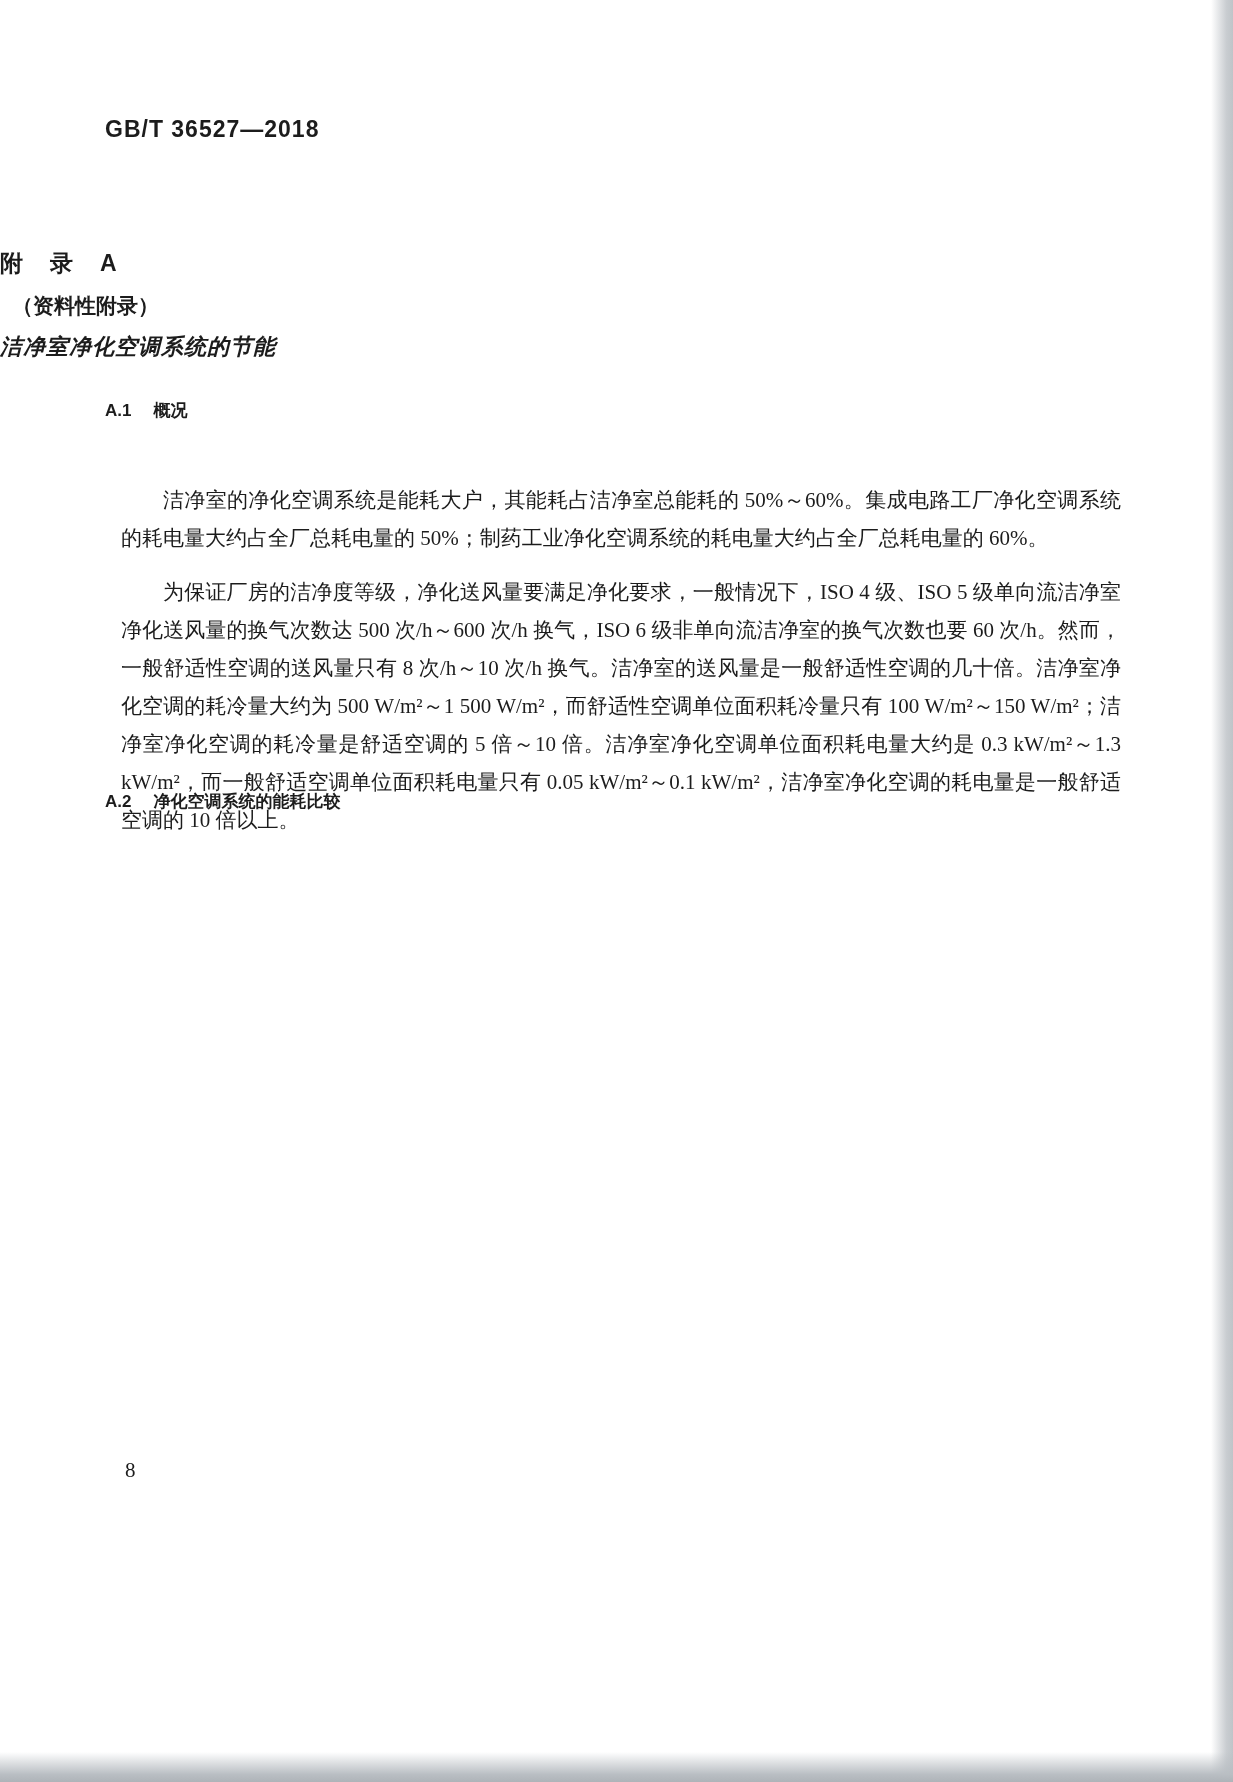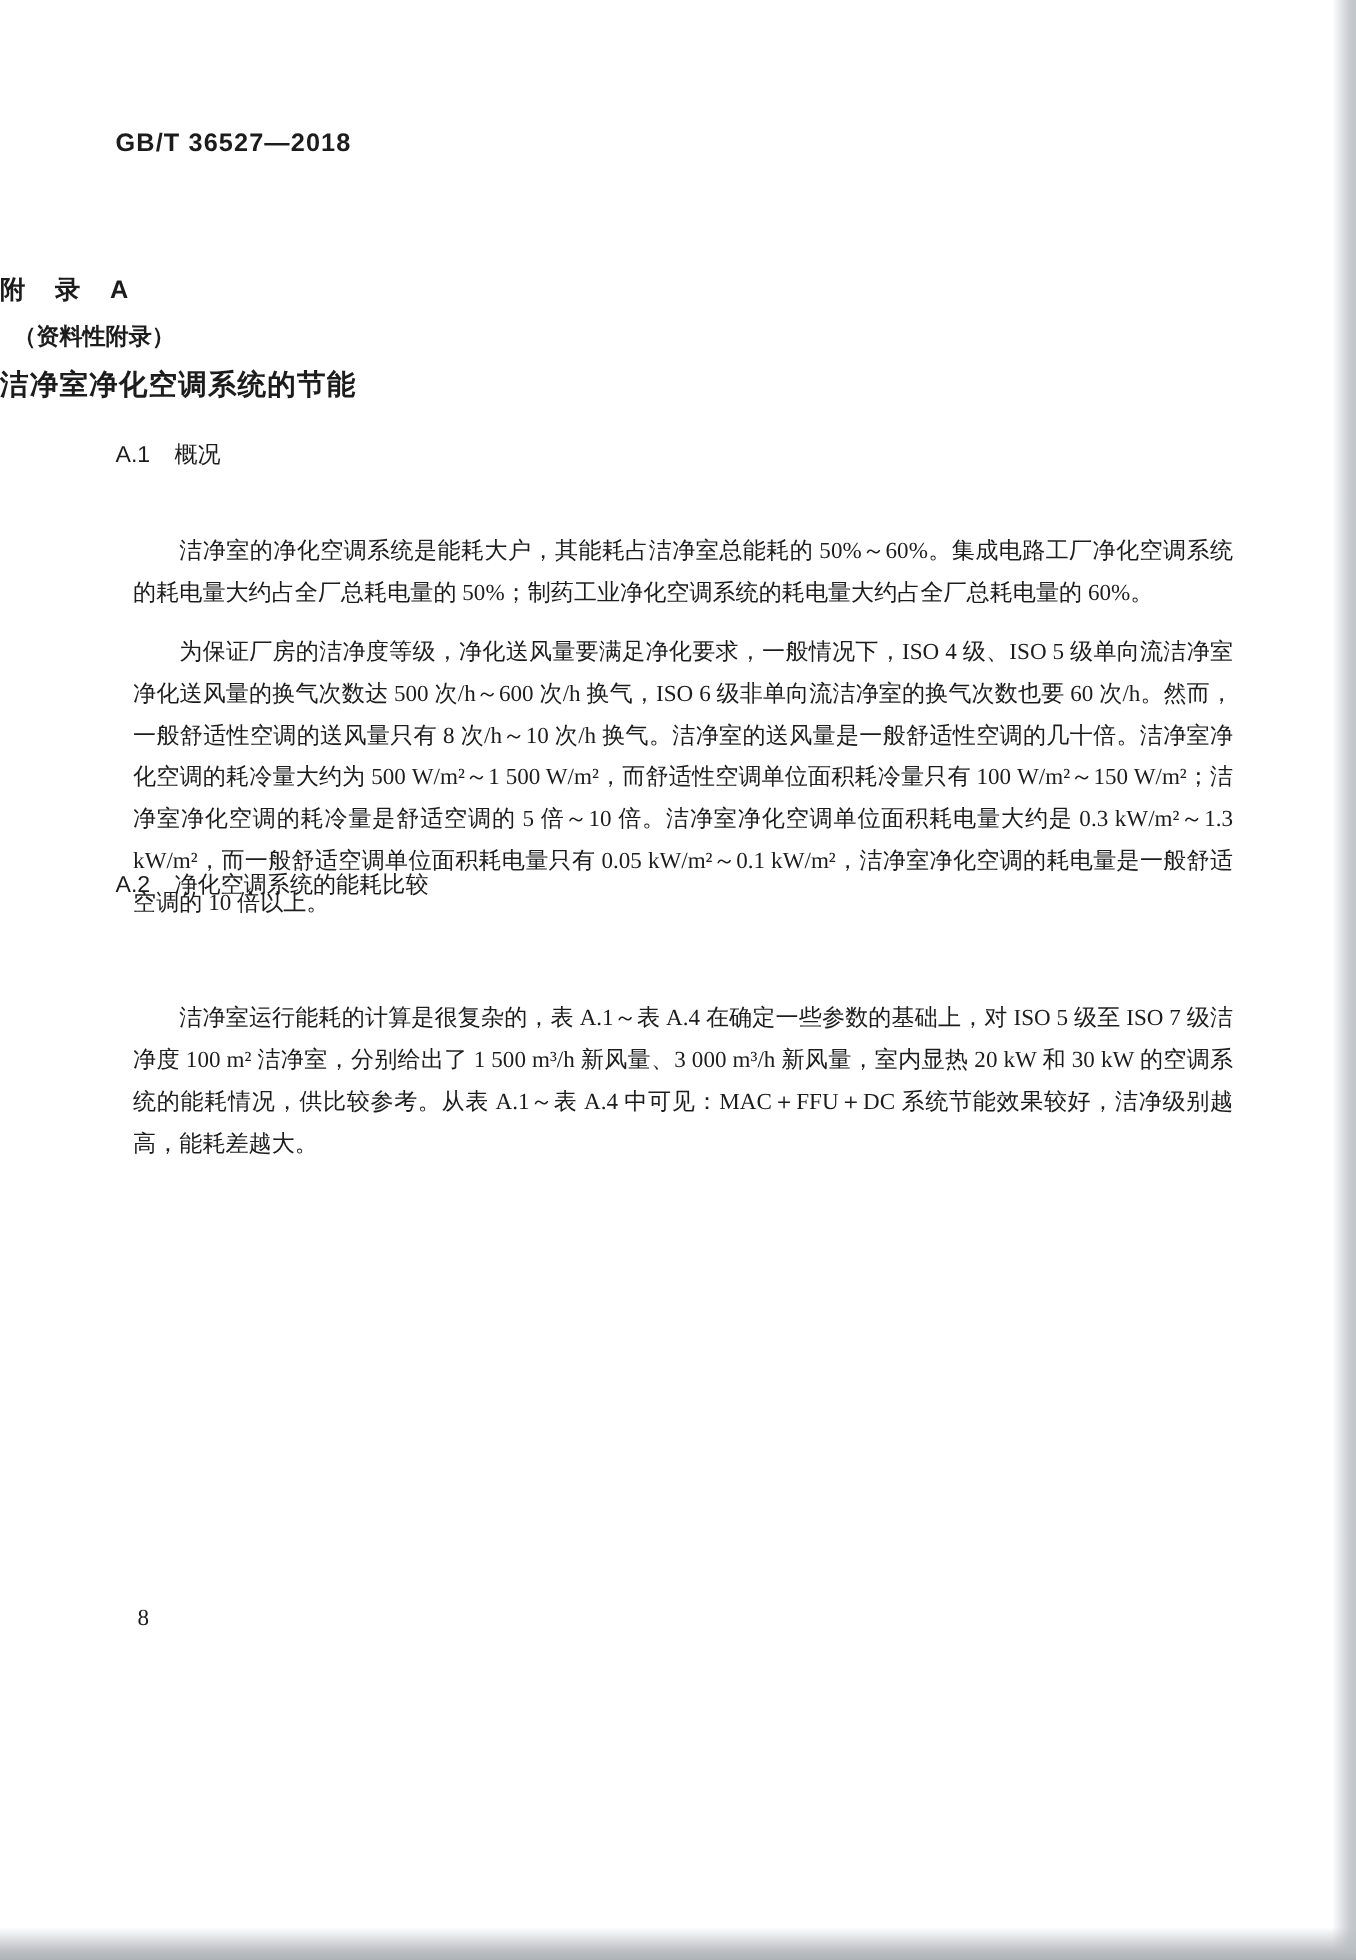--- a/index.html
+++ b/index.html
@@ -41,28 +41,28 @@
   .title-block {
     position: absolute;
     left: 0; top: 248px;
     width: 100%;
     text-align: left;
     font-family: "Liberation Sans", "DejaVu Sans", sans-serif;
     font-weight: bold;
   }
   .title-line1 { font-size: 23px; letter-spacing: 2px; }
   .title-line2 { font-size: 21px; margin-top: 13px; margin-left: 12px; }
-  .title-line3 { font-size: 26px; margin-top: 12px; letter-spacing: 1px; }
+  .title-line3 { font-size: 22px; margin-top: 12px; letter-spacing: 1px; font-style: italic; }
 
   .section-heading {
     position: absolute;
     left: 105px;
     font-family: "Liberation Sans", "DejaVu Sans", sans-serif;
-    font-weight: normal;
-    font-size: 21px;
+    font-weight: bold;
+    font-size: 17px;
   }
   .section-heading .sec-num { margin-right: 22px; }
   .heading-a1 { top: 399px; }
   .heading-a2 { top: 790px; }
 
   .body-text {
     position: absolute;
     left: 105px;
     width: 1032px;
     font-family: "Liberation Serif", "DejaVu Serif", serif;
@@ -103,22 +103,19 @@
 
   <div class="body-text text-a1">
     <p>洁净室的净化空调系统是能耗大户，其能耗占洁净室总能耗的 50%～60%。集成电路工厂净化空调系统的耗电量大约占全厂总耗电量的 50%；制药工业净化空调系统的耗电量大约占全厂总耗电量的 60%。</p>
     <p>为保证厂房的洁净度等级，净化送风量要满足净化要求，一般情况下，ISO 4 级、ISO 5 级单向流洁净室净化送风量的换气次数达 500 次/h～600 次/h 换气，ISO 6 级非单向流洁净室的换气次数也要 60 次/h。然而，一般舒适性空调的送风量只有 8 次/h～10 次/h 换气。洁净室的送风量是一般舒适性空调的几十倍。洁净室净化空调的耗冷量大约为 500 W/m²～1 500 W/m²，而舒适性空调单位面积耗冷量只有 100 W/m²～150 W/m²；洁净室净化空调的耗冷量是舒适空调的 5 倍～10 倍。洁净室净化空调单位面积耗电量大约是 0.3 kW/m²～1.3 kW/m²，而一般舒适空调单位面积耗电量只有 0.05 kW/m²～0.1 kW/m²，洁净室净化空调的耗电量是一般舒适空调的 10 倍以上。</p>
   </div>
 
   <div class="section-heading heading-a2">
     <span class="sec-num">A.2</span><span>净化空调系统的能耗比较</span>
   </div>
 
-  <div class="body-text text-a2">
-    <p>洁净室运行能耗的计算是很复杂的，表 A.1～表 A.4 在确定一些参数的基础上，对 ISO 5 级至 ISO 7 级洁净度 100 m² 洁净室，分别给出了 1 500 m³/h 新风量、3 000 m³/h 新风量，室内显热 20 kW 和 30 kW 的空调系统的能耗情况，供比较参考。从表 A.1～表 A.4 中可见：MAC＋FFU＋DC 系统节能效果较好，洁净级别越高，能耗差越大。</p>
-  </div>
 
   <div class="page-number">8</div>
 
   <div class="scan-edge-right"></div>
   <div class="scan-edge-bottom"></div>
 
 </div>
 
 </body></html>

